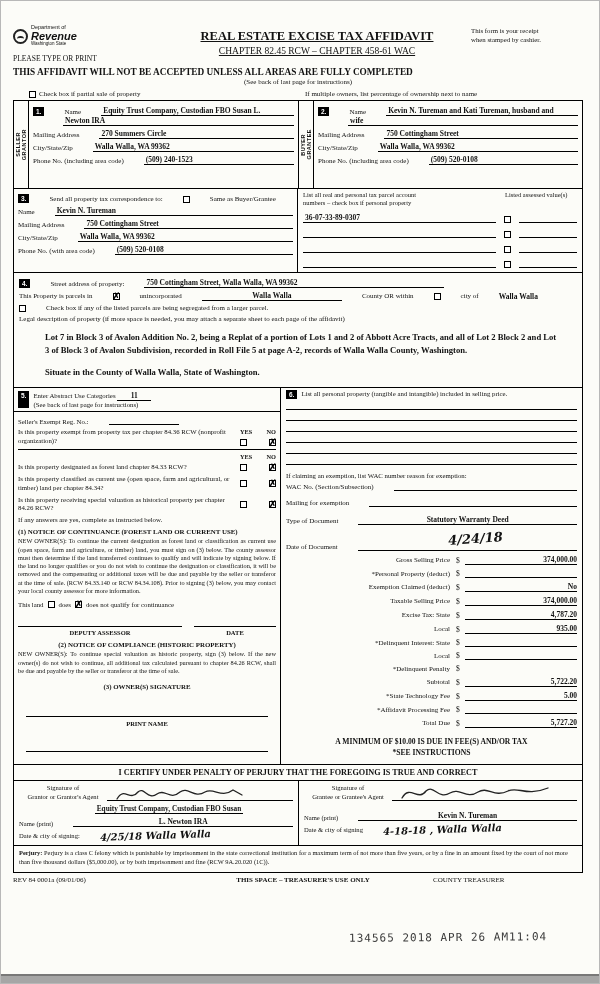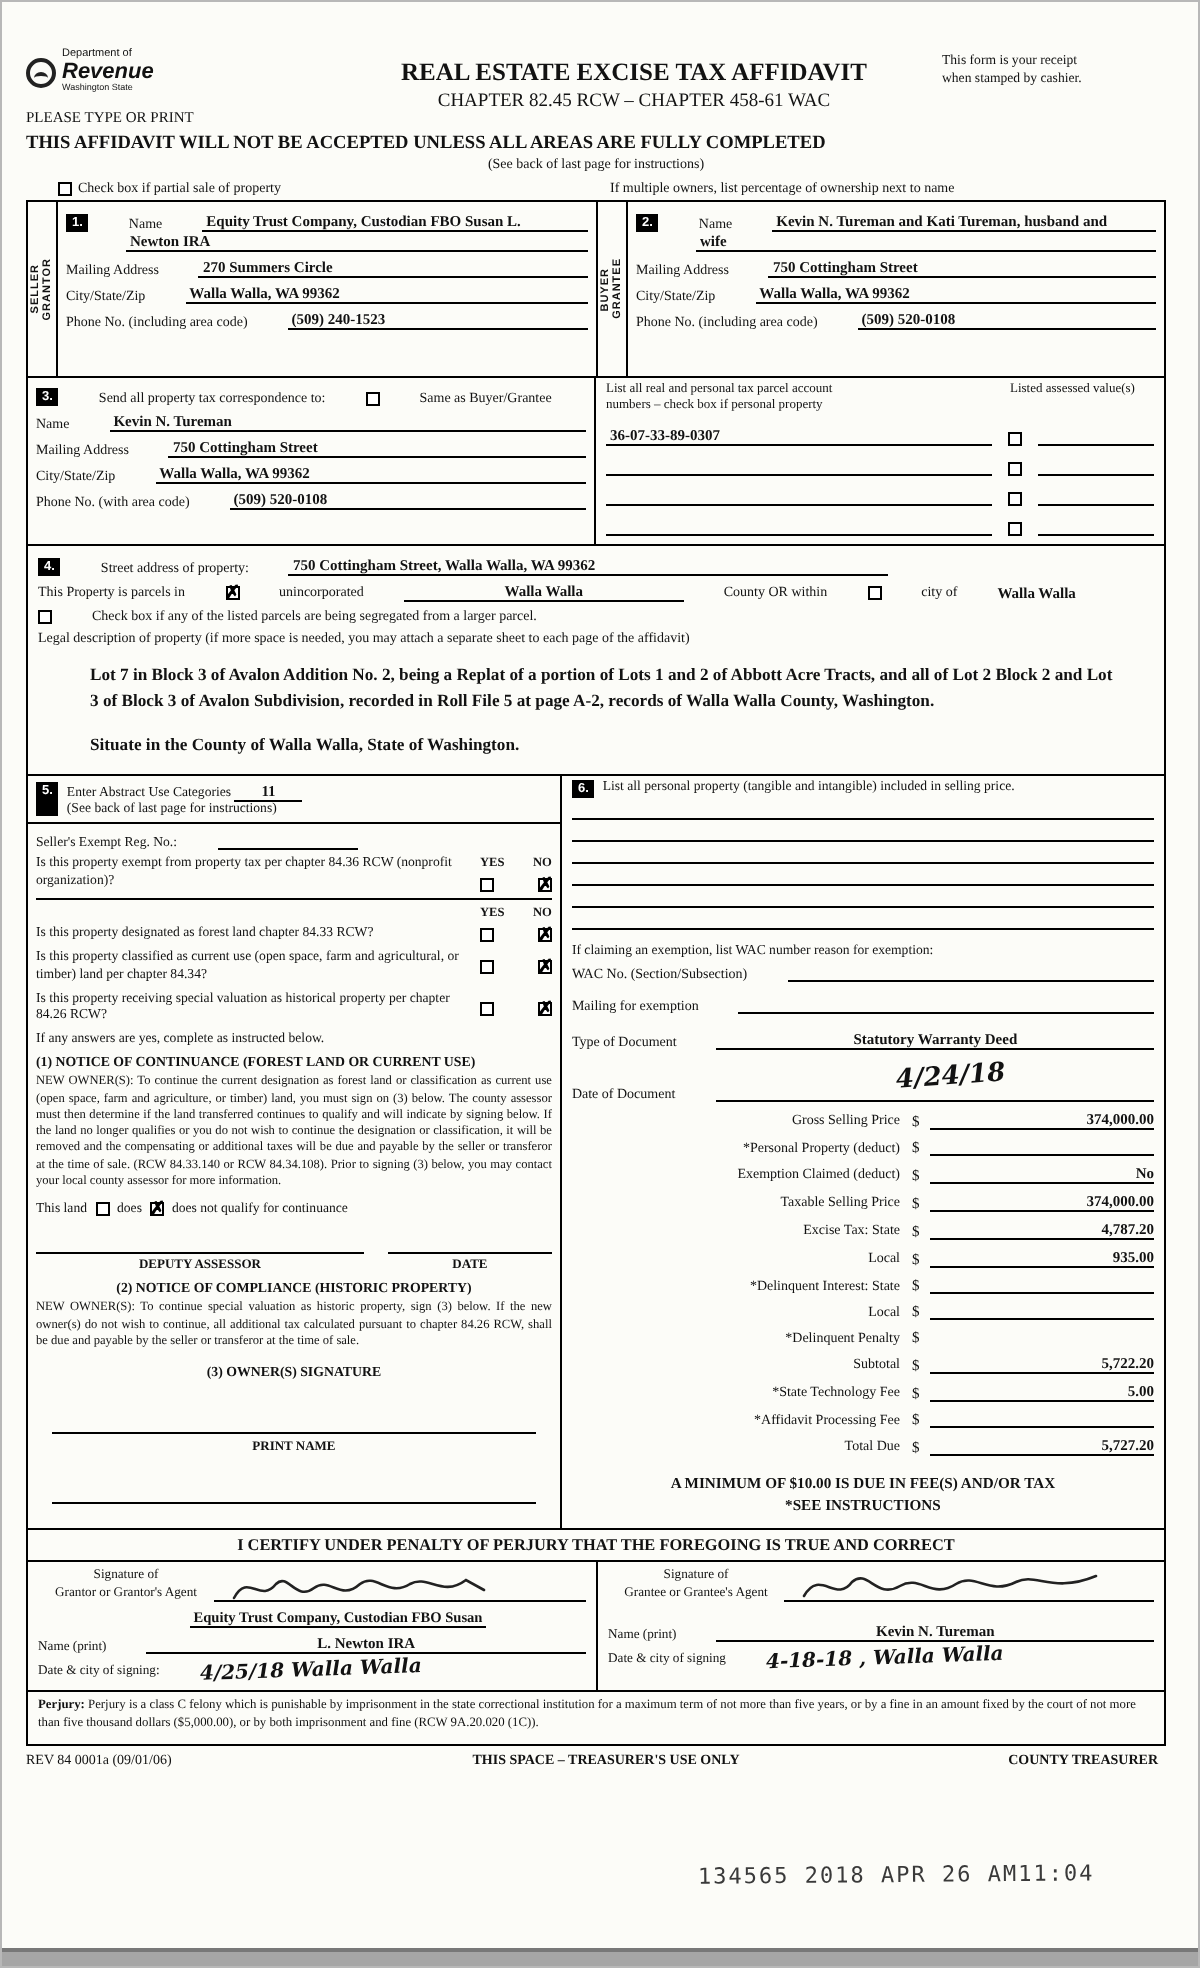--- a/index.html
+++ b/index.html
@@ -10,21 +10,21 @@
 .hdr{display:flex;align-items:flex-start;}
 .hdr-left{width:150px;}
 .logo{display:flex;align-items:center;gap:3px;}
 .logo-circle{width:15px;height:15px;border:2px solid #222;border-radius:50%;position:relative;flex:0 0 auto;}
 .logo-circle:after{content:"";position:absolute;left:2px;top:5px;width:7px;height:4px;border-top:2px solid #222;border-radius:60%;}
 .logo-text{font-family:"Liberation Sans",sans-serif;line-height:1.05;}
 .logo-dept{font-size:5.5px;display:block;}
 .logo-name{font-size:11px;font-weight:bold;font-style:italic;display:block;}
 .logo-sub{font-size:4.5px;display:block;}
 .type-print{font-size:7.5px;margin-top:7px;}
-.hdr-center{flex:1;text-align:center;padding-top:4px;}
+.hdr-center{flex:1;text-align:center;padding-top:4px;text-decoration:underline;}
 .title{font-size:12.5px;font-weight:bold;}
 .subtitle{font-size:9.5px;margin-top:2px;}
 .hdr-right{width:112px;font-size:6.8px;line-height:1.3;padding-top:2px;}
 .warning{text-align:left;font-weight:bold;font-size:9.3px;margin-top:4px;}
 .seeback{text-align:center;font-size:7px;margin:1px 0 4px;}
 
 .partialrow{display:flex;font-size:7px;margin:0 2px 2px 16px;align-items:flex-end;}
 .partialrow .leftpart{display:flex;align-items:center;gap:3px;width:50%;}
 .partialrow .rightpart{width:50%;}
 
@@ -98,21 +98,21 @@
 .siglab{width:88px;line-height:1.3;flex:0 0 auto;}
 .sigline{flex:1;border-bottom:1px solid #000;position:relative;height:18px;}
 .sigline svg{position:absolute;bottom:-4px;left:8px;}
 .orgline{display:inline-block;border-bottom:1px solid #000;font-weight:bold;font-size:7.3px;margin:3px 0 0 26px;padding:0 2px;}
 .perjury{padding:3px 5px 5px;font-size:6.4px;line-height:1.35;}
 .perjury b{font-weight:bold;}
 
 .footerrow{display:flex;align-items:center;font-size:7px;margin-top:3px;}
 .footerrow .f1{width:160px;}
 .footerrow .f2{flex:1;text-align:center;font-weight:bold;}
-.footerrow .f3{width:150px;text-align:right;font-weight:bold;padding-right:4px;}
+.footerrow .f3{width:150px;text-align:left;font-weight:normal;padding-right:4px;}
 .stamp{position:absolute;right:52px;top:930px;font-family:"DejaVu Sans Mono",monospace;font-size:11px;letter-spacing:1px;color:#3a3a3a;transform:rotate(-.5deg);}
 .scanband{position:absolute;left:0;right:0;bottom:0;height:9px;background:#a6a6a6;border-top:2px solid #787878;}
 </style>
 </head>
 <body>
 
 <div class="page">
 
   <div class="hdr">
     <div class="hdr-left">

